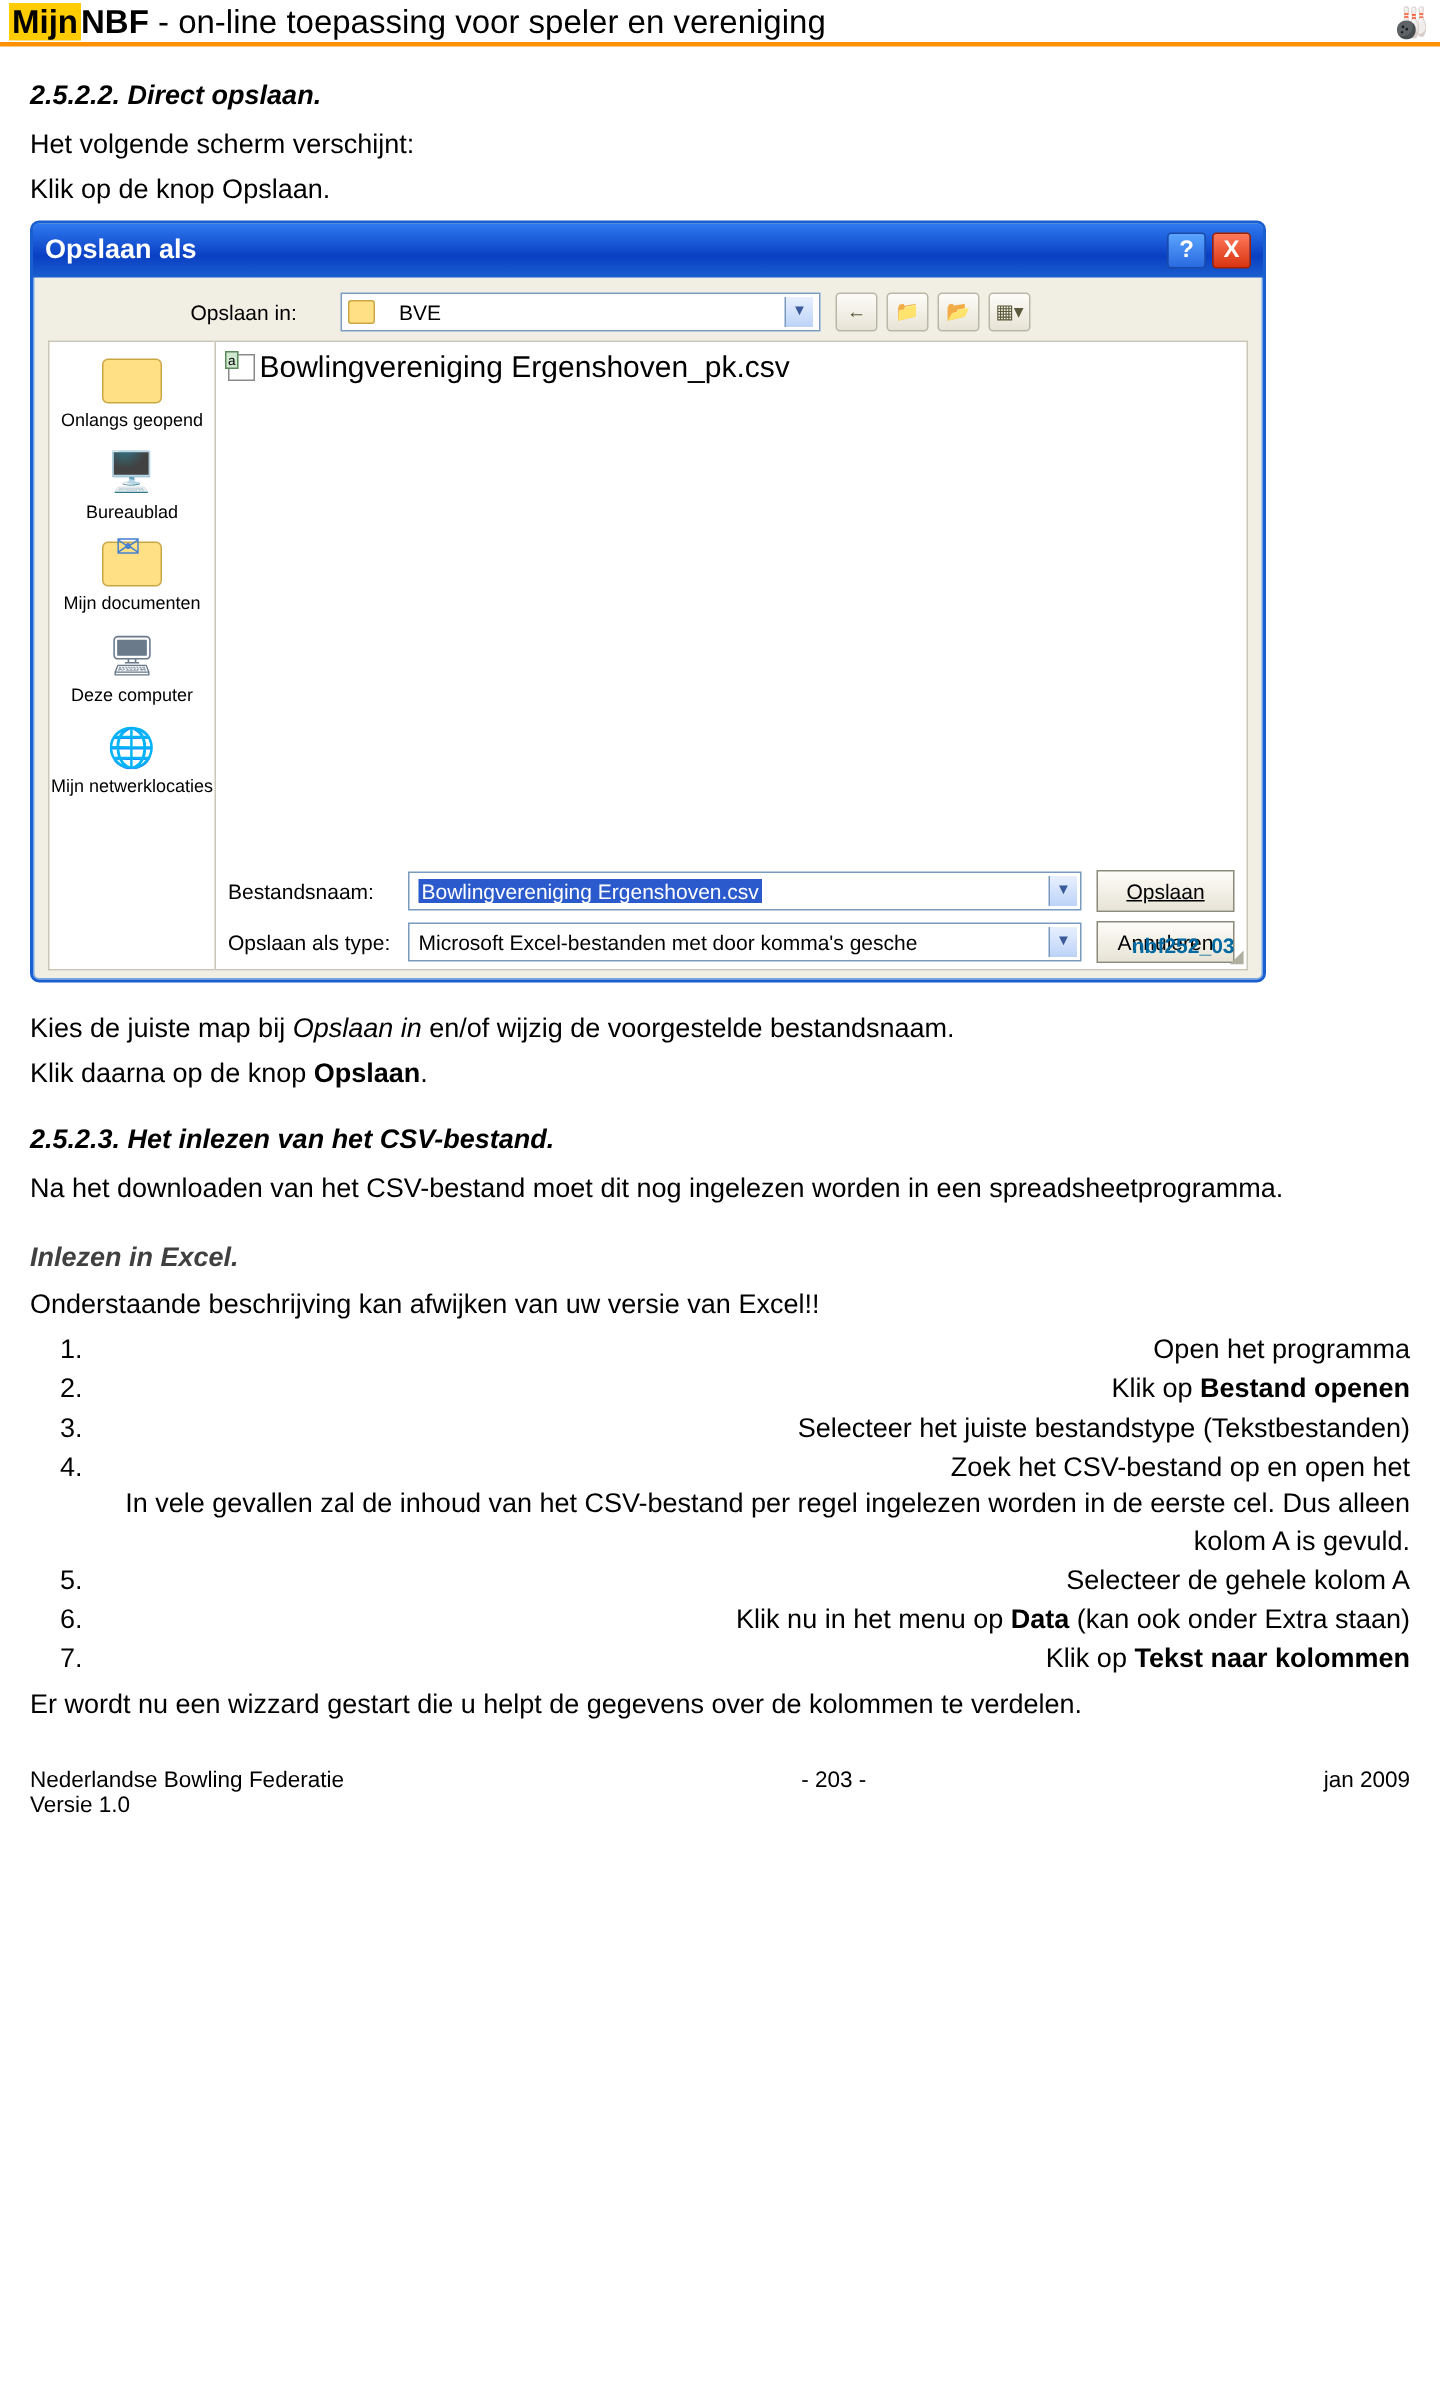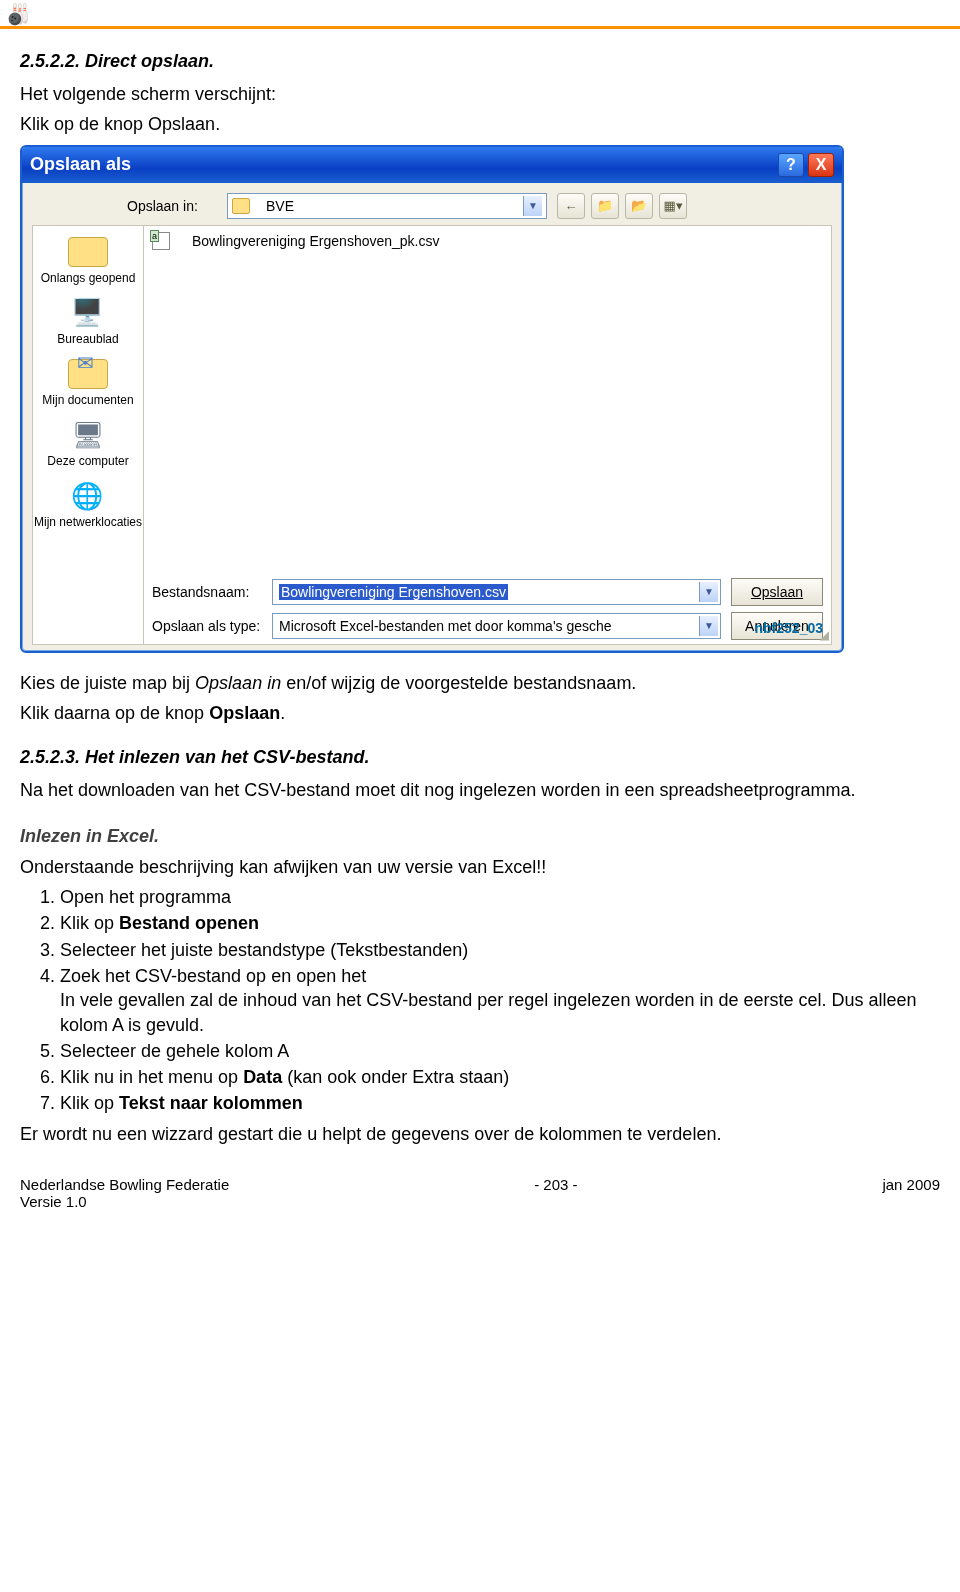--- a/index.html
+++ b/index.html
@@ -32,21 +32,21 @@
     background: #ffcc00;
     padding: 0 2px;
   }
   .header-icon {
     font-size: 20px;
   }
   h3.sec { font-size: 18px; font-style: italic; margin: 22px 0 10px 0; font-weight: bold; }
   .blue-italic { color: #404040; font-style: italic; font-weight: bold; }
   p { margin: 6px 0; line-height: 1.35; }
   b { font-weight: bold; }
-  ol { margin: 4px 0 4px 0; padding-left: 40px; }
+  ol { margin: 4px 0 4px 0; padding-left: 40px; text-align: right; }
   ol li { margin: 2px 0; line-height: 1.35; }
   .footer {
     display: flex;
     justify-content: space-between;
     font-size: 15px;
     margin-top: 30px;
   }
   
   .dialog-wrap { border: 2px solid #1a5fcf; border-radius: 6px; background: #f1eee3; width: 820px; margin: 8px 0 18px 0; box-shadow: 0 0 0 1px #7aa7e8 inset; }
   .dialog-titlebar {
@@ -95,41 +95,44 @@
   .pico { width:42px; height:36px; display:flex; align-items:center; justify-content:center; font-size:26px; }
   .pico-folder { background:#ffe084; border:1px solid #caa743; border-radius:4px; width:38px; height:28px;}
   .pico-desk { color:#3a7ad0; }
   .pico-doc { background:#ffe084; border:1px solid #caa743; border-radius:4px; width:38px; height:28px; position:relative;}
   .pico-doc::after{content:"✉";position:absolute;left:8px;top:-8px;font-size:20px;color:#4a80d0;}
   .pico-pc { color:#6a7a8a; }
   .pico-net { color:#3a9a5a; }
   .listing {
     flex:1; background:#fff; border:1px solid #c9c6b8; padding:6px 8px; position:relative;
   }
-  .file-entry { display:flex; align-items:center; gap:22px; font-size:14px; }
+  .file-entry { display:flex; align-items:center; gap:3px; font-size:20px; }
   .file-ico { width:16px; height:16px; background:#fff; border:1px solid #8a8a8a; position:relative;}
   .file-ico::after{content:"a"; font-size:9px; position:absolute; left:-3px; top:-3px; background:#d0e8d0; border:1px solid #5a8a5a; padding:0 1px;}
   .field-row { display:flex; align-items:center; gap:10px; }
   .field-row label { width:110px; }
   .tf {
     flex:1; background:#fff; border:1px solid #7a9ac0; height:24px; display:flex; align-items:center; padding:0 6px; font-size:14px;
   }
   .tf .sel { background:#2a5acb; color:#fff; padding:0 2px; }
   .tf .dd { width:18px; height:20px; background: linear-gradient(#e8f0ff,#bcd3f7); border-left:1px solid #7a9ac0; display:flex; align-items:center; justify-content:center; font-size:10px; color:#3a5a9a; margin-left:auto; margin-right:-4px;}
   .winbtn {
     height:26px; border:1px solid #8a8a7a; background:linear-gradient(#fdfcf7,#e7e4d6);
     font-size:14px; display:flex; align-items:center; justify-content:center;
   }
   .watermark { position:absolute; right:8px; bottom:4px; color:#0369a1; font-size:14px; font-weight:bold;}
   .resize { position:absolute; right:2px; bottom:2px; font-size:12px; color:#b0b0a0;}
 </style>
 </head>
 <body>
 
 <div class="header-bar">
+  <div class="header-title">
+    <span class="brand-prefix">Mijn</span><span>NBF</span><span style="font-weight:normal;"> - on-line toepassing voor speler en vereniging</span>
+  </div>
   <div class="header-icon">🎳</div>
 </div>
 
 <div class="page">
 
 <h3 class="sec">2.5.2.2. Direct opslaan.</h3>
 <p>Het volgende scherm verschijnt:</p>
 <p>Klik op de knop Opslaan.</p>
 
 <div class="dialog-wrap">

